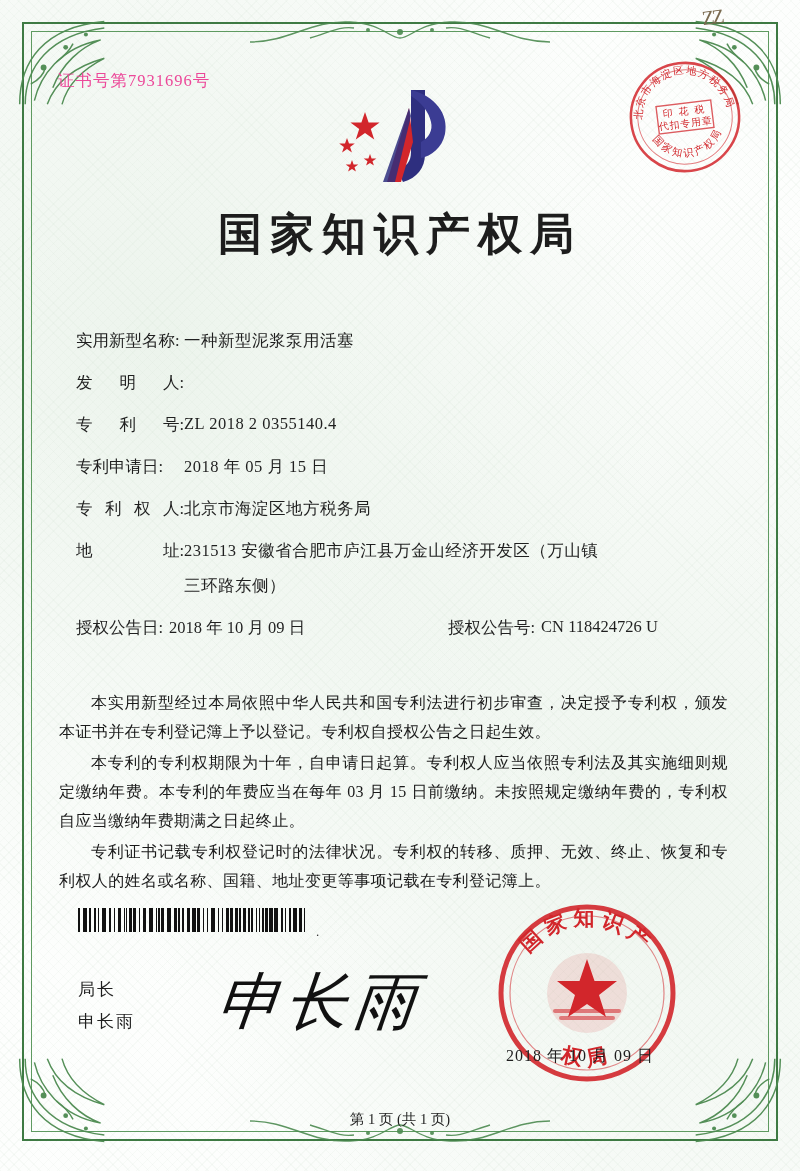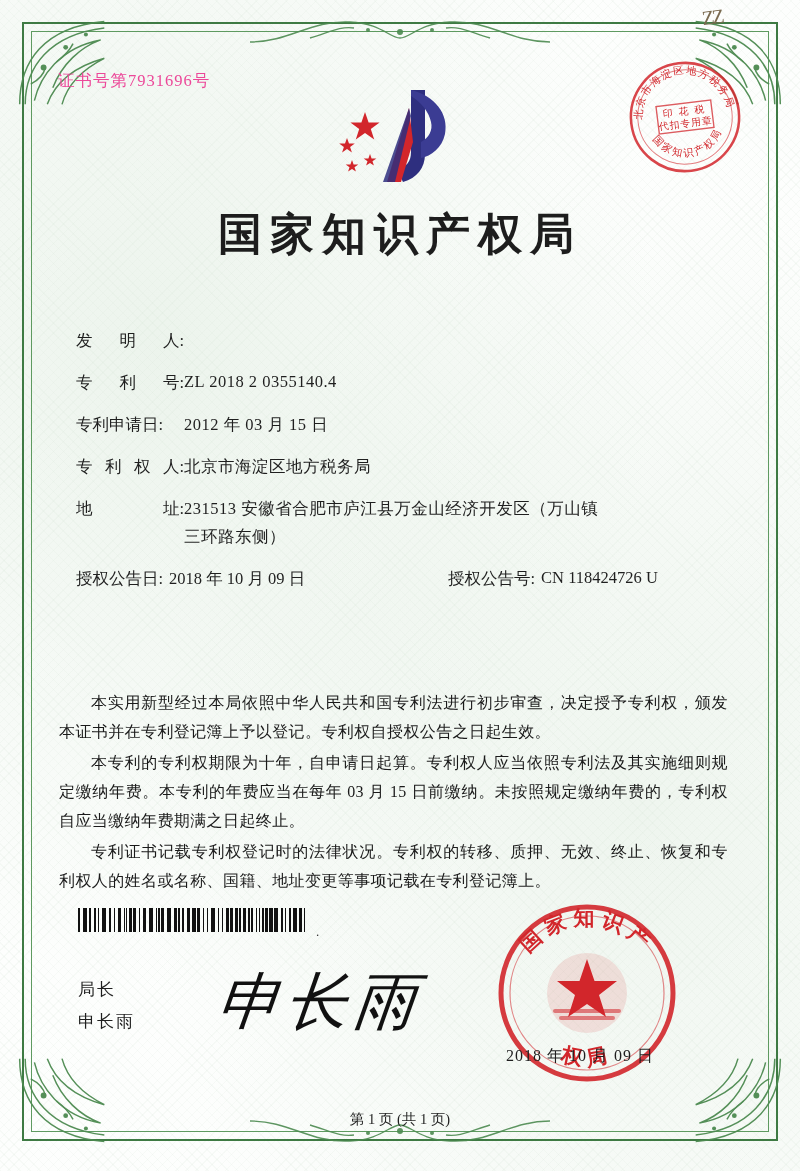--- a/index.html
+++ b/index.html
@@ -144,21 +144,21 @@
   .field-label.spread {
     display: flex;
     justify-content: space-between;
   }
   .field-value {
     flex: 1;
     letter-spacing: .5px;
   }
   .field-value .cont {
     display: block;
-    margin-top: 6px;
+    margin-top: 13px;
   }
   .row-split {
     display: flex;
     align-items: flex-end;
     font-size: 16.5px;
     color: #1f1f1f;
   }
   .row-split .left { width: 372px; flex: 0 0 372px; display: flex; }
   .row-split .right { display: flex; }
   .row-split .k { white-space: nowrap; }
@@ -381,41 +381,45 @@
       <rect x="32" y="46" width="56" height="28" fill="none" stroke="#d2262b" stroke-width="1.4" opacity="0.75"></rect>
       <text x="60" y="57.5" font-size="10" fill="#d2262b" text-anchor="middle" font-family="'DejaVu Sans', sans-serif" letter-spacing="1.5">印 花 税</text>
       <text x="60" y="70" font-size="10" fill="#d2262b" text-anchor="middle" font-family="'DejaVu Sans', sans-serif" letter-spacing="1">代扣专用章</text>
     </svg>
   </div>
 
   <div class="title">国家知识产权局</div>
 
   <div class="fields">
 
+    <div class="field-row">
+      <div class="field-label">实用新型名称:</div>
+      <div class="field-value">一种新型泥浆泵用活塞</div>
+    </div>
 
     <div class="field-row">
       <div class="field-label spread">
         <span>发</span>
         <span>明</span>
         <span>人:</span>
       </div>
     </div>
 
     <div class="field-row">
       <div class="field-label spread">
         <span>专</span>
         <span>利</span>
         <span>号:</span>
       </div>
       <div class="field-value">ZL 2018 2 0355140.4</div>
     </div>
 
     <div class="field-row">
       <div class="field-label">专利申请日:</div>
-      <div class="field-value">2012 年 03 月 15 日</div>
+      <div class="field-value">2018 年 05 月 15 日</div>
     </div>
 
     <div class="field-row">
       <div class="field-label spread">
         <span>专</span>
         <span>利</span>
         <span>权</span>
         <span>人:</span>
       </div>
       <div class="field-value">北京市海淀区地方税务局</div>

